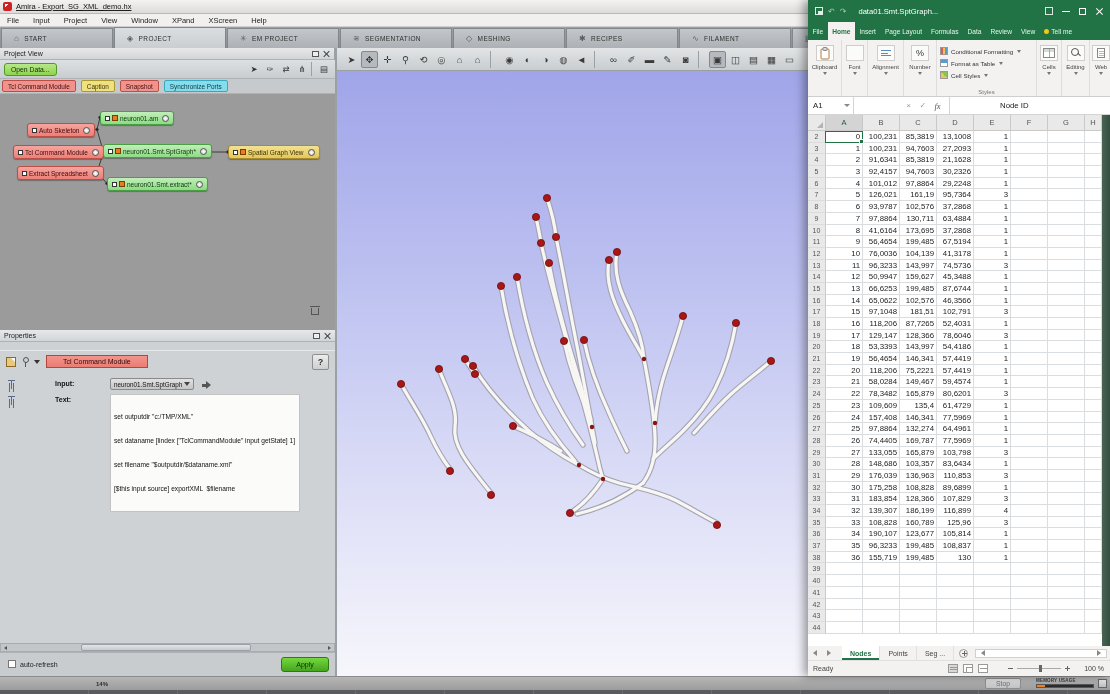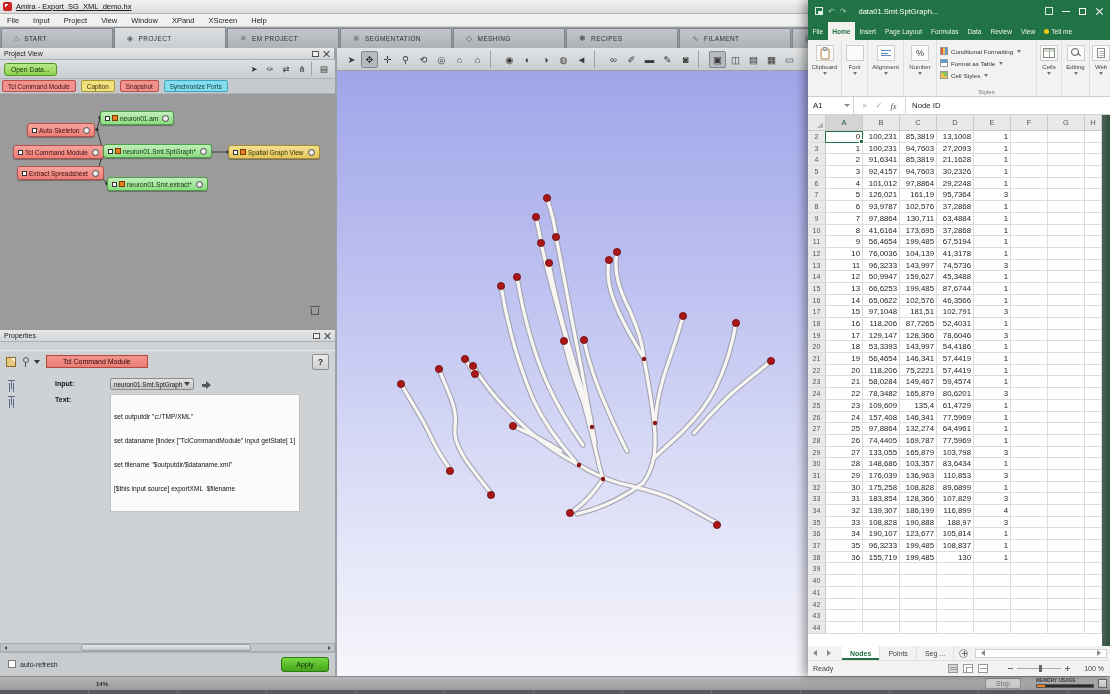--- a/index.html
+++ b/index.html
@@ -149,21 +149,21 @@
   #styles-buttons{display:flex;flex-direction:column;width:100%;padding-left:3px;}
   .style-btn{display:flex;align-items:center;gap:3px;height:12px;}
   .sb-ico{width:8px;height:8px;border:1px solid #999;flex:none;}
   .sb-ico.sb0{background:linear-gradient(90deg,#e05a4a 33%,#f2c24e 33% 66%,#5a9ad2 66%);}
   .sb-ico.sb1{background:linear-gradient(#5a9ad2 0 3px,#fff 3px);}
   .sb-ico.sb2{background:linear-gradient(45deg,#f2c24e 50%,#8ac25a 50%);}
   .sb-lbl{font-size:6.2px;color:#333;white-space:nowrap;}
   .style-btn .caret{margin-top:0;margin-left:1px;}
   #styles-caption{position:absolute;bottom:1px;left:0;width:100%;text-align:center;font-size:6px;color:#777;}
 
-  #formula-bar{position:absolute;left:0;top:97px;width:302px;height:18px;background:#fff;border-bottom:1px solid #d4d4d4;display:flex;align-items:center;}
+  #formula-bar{position:absolute;left:0;top:97px;width:302px;height:18px;background:#fff;border-bottom:1px solid #d4d4d4;display:flex;align-items:center;gap:44px;}
   #name-box{width:46px;height:100%;border-right:1px solid #d4d4d4;display:flex;align-items:center;padding-left:5px;font-size:7.8px;color:#222;}
   #name-box .dd{margin-left:auto;margin-right:3px;width:0;height:0;border-left:3px solid transparent;border-right:3px solid transparent;border-top:3.5px solid #888;}
   #fx-zone{width:52px;height:100%;display:flex;align-items:center;justify-content:space-evenly;border-right:1px solid #d4d4d4;color:#999;}
   #fx-zone .x{font-size:8px;} #fx-zone .ck{font-size:8px;}
   #fx-zone .fx{font-family:"Liberation Serif",serif;font-style:italic;font-size:8.5px;color:#555;}
   #formula-value{padding-left:6px;font-size:7.8px;color:#222;}
 
   #col-headers{position:absolute;left:0;top:115px;width:294px;height:16px;display:flex;background:#e9e9e9;}
   #corner-cell{width:18px;height:16px;border-right:1px solid #c9c9c9;border-bottom:1px solid #c9c9c9;position:relative;background:#e9e9e9;}
   #corner-cell::after{content:"";position:absolute;right:2px;bottom:2px;border-left:6px solid transparent;border-bottom:6px solid #b4b4b4;}
@@ -1031,22 +1031,22 @@
         <div class="xcell num">116,899</div>
         <div class="xcell num">4</div>
         <div class="xcell"></div>
         <div class="xcell"></div>
         <div class="xcell"></div>
       </div>
       <div class="xrow">
         <div class="gut">35</div>
         <div class="xcell num">33</div>
         <div class="xcell num">108,828</div>
-        <div class="xcell num">190,888</div>
-        <div class="xcell num">188,97</div>
+        <div class="xcell num">160,789</div>
+        <div class="xcell num">125,96</div>
         <div class="xcell num">3</div>
         <div class="xcell"></div>
         <div class="xcell"></div>
         <div class="xcell"></div>
       </div>
       <div class="xrow">
         <div class="gut">36</div>
         <div class="xcell num">34</div>
         <div class="xcell num">190,107</div>
         <div class="xcell num">123,677</div>

